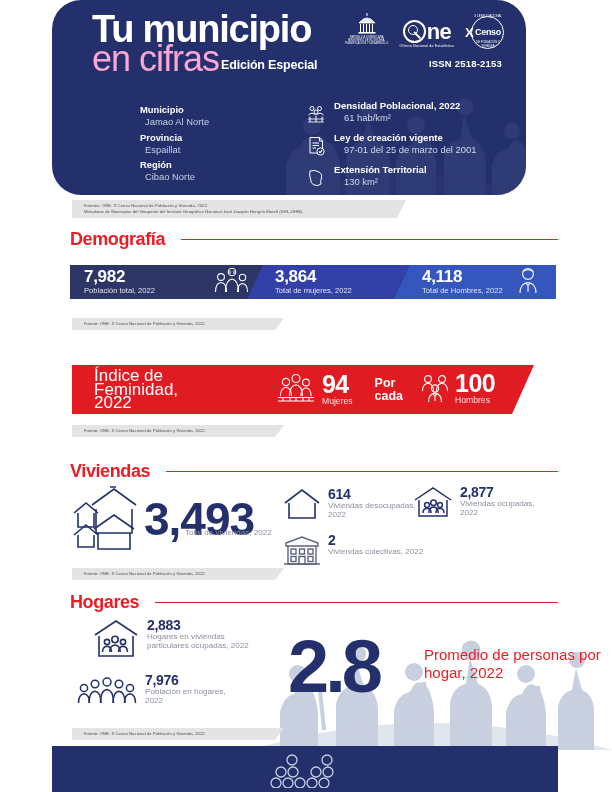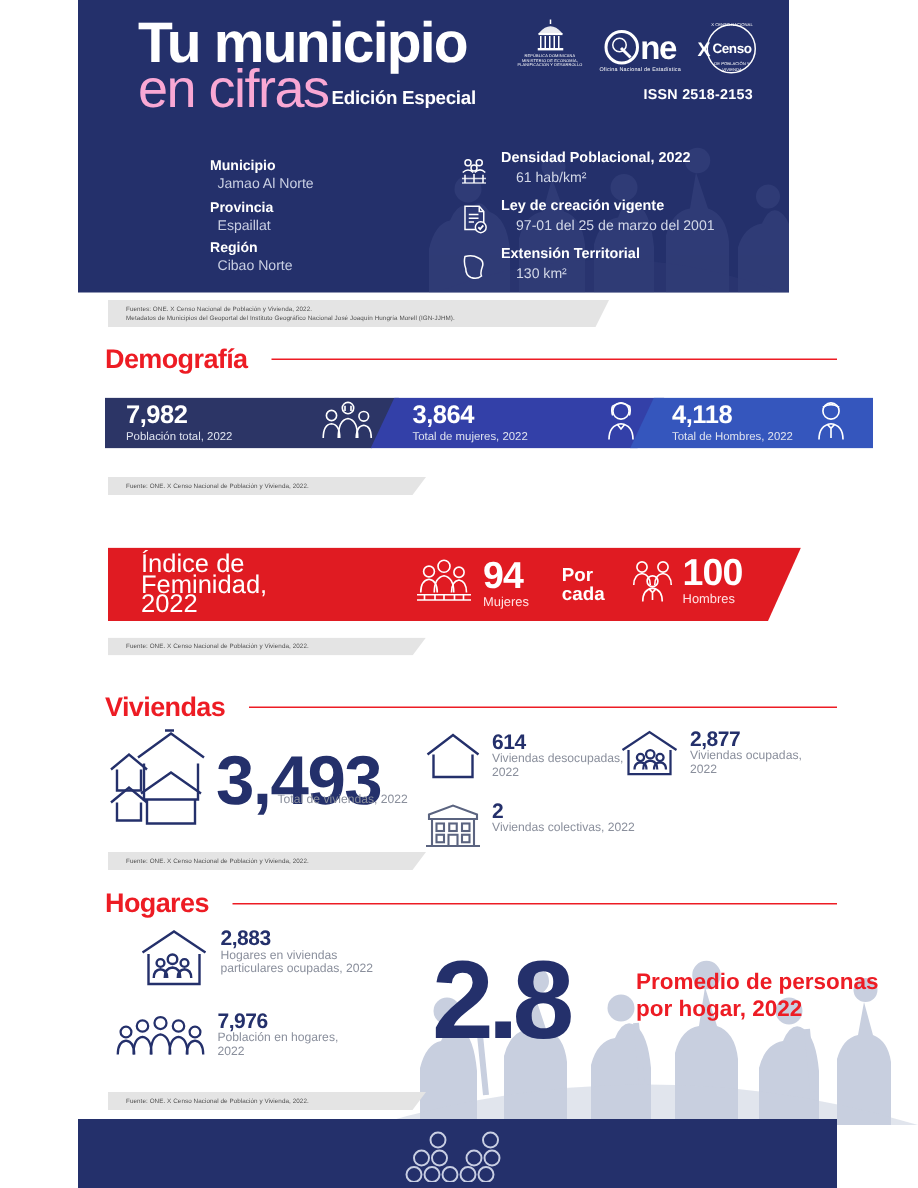--- a/index.html
+++ b/index.html
@@ -7,21 +7,21 @@
     width:612px;height:792px;background:#ffffff;
     font-family:"Liberation Sans", sans-serif;
     -webkit-font-smoothing:antialiased;
     overflow:hidden;position:relative;
   }
   .page{position:relative;width:612px;height:792px;overflow:hidden;background:#fff;}
 
   
   .header{
     position:absolute;left:52px;top:0;width:474px;height:195px;
-    background:#24306b;overflow:hidden;
+    background:#24306b;overflow:hidden;border-radius:29px;
   }
   .hdr-silhouette{position:absolute;right:-10px;bottom:-6px;width:260px;height:130px;opacity:.30;}
   .title-block{position:absolute;left:40px;top:10px;}
   .t1{
     font-size:38px;font-weight:bold;color:#ffffff;letter-spacing:-1.2px;
     line-height:38px;font-family:"Liberation Sans", sans-serif;
   }
   .t2row{display:flex;align-items:flex-end;margin-top:-6px;}
   .t2{
     font-size:36px;color:#f9a8d4;line-height:34px;letter-spacing:-1px;
@@ -95,21 +95,21 @@
   .big-num{color:#24306b;font-weight:bold;letter-spacing:-1px;}
   .kv-num{color:#24306b;font-weight:bold;font-size:14px;line-height:14px;letter-spacing:-.3px;}
   .kv-lbl{color:#8a8f9c;font-size:8.1px;line-height:9.4px;}
 
   
   .foot{position:absolute;left:52px;bottom:0;width:506px;height:46px;background:#24306b;}
   .dots{position:absolute;left:218px;top:8px;}
 
   .bg-crowd{position:absolute;left:250px;top:600px;width:362px;height:150px;opacity:1;}
   .prom-num{position:absolute;left:288px;top:630px;font-size:74px;font-weight:bold;color:#24306b;letter-spacing:-4px;line-height:74px;}
-  .prom-txt{position:absolute;left:424px;top:646px;color:#ed1c24;font-size:15px;font-weight:bold;line-height:17.5px;}
+  .prom-txt{position:absolute;left:424px;top:646px;color:#ed1c24;font-size:15px;font-weight:normal;line-height:17.5px;}
 </style>
 </head>
 <body>
 
 <div class="page">
 
   <div class="header">
 
     <svg class="hdr-silhouette" viewBox="0 0 260 130">
       <g fill="#4a5690">
@@ -259,21 +259,21 @@
     <div class="ico">
       <svg width="30" height="30" viewBox="0 0 30 30" fill="none" stroke="#fff" stroke-width="1.1">
         <circle cx="15" cy="9" r="5.4"></circle>
         <path d="M9.2 6 Q15 1.5 20.8 6 Q21.6 9.5 20.5 12 M9.5 12 Q8.4 9.5 9.2 6"></path>
         <path d="M7 28 Q7 18.5 15 17.5 Q23 18.5 23 28"></path>
         <path d="M12.5 17.8 L15 21 L17.5 17.8"></path>
       </svg>
     </div>
   </div>
 
-  <div class="dbar" style="left:420px;top:265px;width:162px;background:#3556bd;clip-path:polygon(16px 0,100% 0,100% 100%,0 100%);">
+  <div class="dbar" style="left:394px;top:265px;width:162px;background:#3556bd;clip-path:polygon(16px 0,100% 0,100% 100%,0 100%);">
     <div class="txt" style="margin-left:28px;">
       <div class="num">4,118</div>
       <div class="lbl">Total de Hombres, 2022</div>
     </div>
     <div class="ico">
       <svg width="28" height="30" viewBox="0 0 28 30" fill="none" stroke="#fff" stroke-width="1.1">
         <circle cx="14" cy="9" r="5.4"></circle>
         <path d="M8.6 6.5 Q14 3 19.4 6.5"></path>
         <path d="M6 28 Q6 18.5 14 17.5 Q22 18.5 22 28"></path>
         <path d="M11.6 17.9 L14 20.5 L16.4 17.9 M14 20.5 L14 27"></path>

